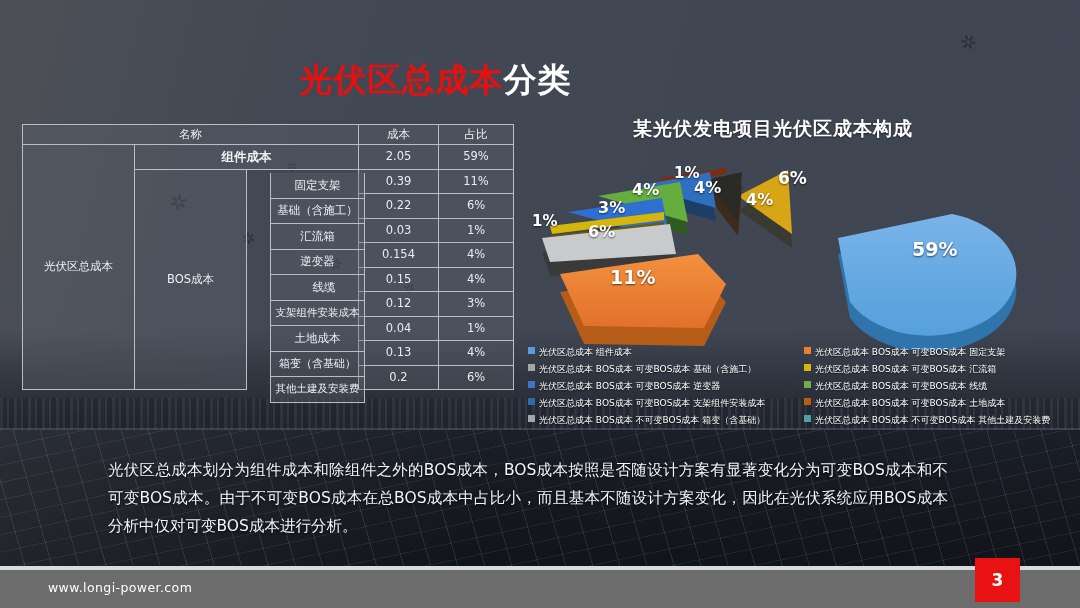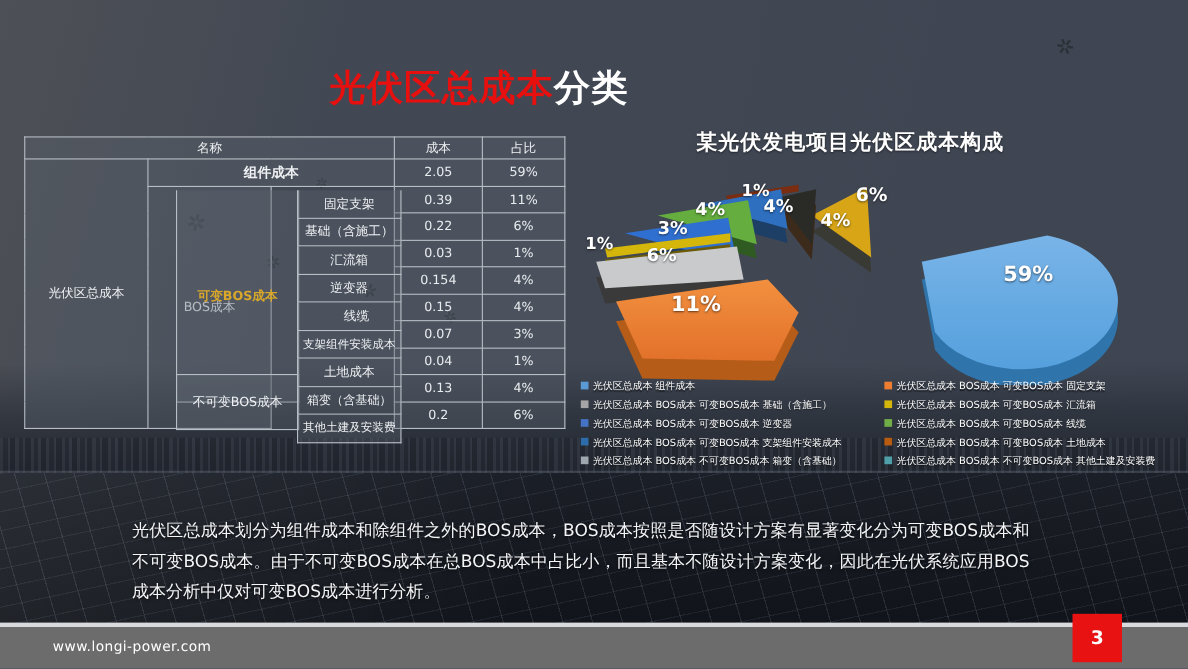--- a/index.html
+++ b/index.html
@@ -117,21 +117,21 @@
   }
 
   
   .para{
     position:absolute;left:108px;top:456px;width:840px;
     color:#f3f5f7;font-size:15.5px;line-height:28px;
     font-family:"DejaVu Sans","Liberation Sans",sans-serif;
     text-shadow:0 1px 3px rgba(0,0,0,.75);
     text-align:justify;
   }
-  .para p{margin:12px;text-indent:0;}
+  .para p{margin:0;text-indent:0;}
 
   
   .foot-rule{position:absolute;left:0;top:566px;width:1080px;height:4px;background:#d9dade;}
   .foot-bar{position:absolute;left:0;top:570px;width:1080px;height:38px;background:#6c6c6c;}
   .foot-url{
     position:absolute;left:48px;top:580px;color:#ffffff;font-size:12.5px;letter-spacing:.4px;
     font-family:"DejaVu Sans","Liberation Sans",sans-serif;
   }
   .pagebox{
     position:absolute;left:975px;top:558px;width:45px;height:44px;background:#e81212;
@@ -194,45 +194,39 @@
     </tr>
     <tr>
       <td class="num">0.154</td>
       <td class="num">4%</td>
     </tr>
     <tr>
       <td class="num">0.15</td>
       <td class="num">4%</td>
     </tr>
     <tr>
-      <td class="num">0.07</td>
+      <td class="num">0.12</td>
       <td class="num">3%</td>
     </tr>
     <tr>
       <td class="num">0.04</td>
       <td class="num">1%</td>
     </tr>
     <tr>
       <td rowspan="2" style="width:0;padding:0;border:none;background:transparent;"></td>
       <td class="num">0.13</td>
       <td class="num">4%</td>
     </tr>
     <tr>
       <td class="num">0.2</td>
       <td class="num">6%</td>
     </tr>
   </tbody>
     </table>
 
-  <div style="position:absolute;left:160px;top:173px;width:110px;height:192px;border:1px solid #b9bec6;border-top:none;background:rgba(92,99,110,.38);display:flex;align-items:center;justify-content:center;">
-    <span style="color:#d9a82b;font-size:11.5px;font-weight:bold;font-family:'DejaVu Sans','Liberation Sans',sans-serif;">可变BOS成本</span>
-  </div>
-  <div style="position:absolute;left:160px;top:340px;width:110px;height:49px;border:1px solid #b9bec6;background:rgba(92,99,110,.38);display:flex;align-items:center;justify-content:center;">
-    <span style="color:#eef0f3;font-size:11.5px;font-family:'DejaVu Sans','Liberation Sans',sans-serif;">不可变BOS成本</span>
-  </div>
 
   <div style="position:absolute;left:270px;top:173px;width:95px;height:216px;">
     <div style="height:24.5px;border:1px solid #b9bec6;border-top:none;background:rgba(92,99,110,.38);display:flex;align-items:center;justify-content:center;color:#eef0f3;font-size:11.5px;font-family:'DejaVu Sans','Liberation Sans',sans-serif;">固定支架</div>
     <div style="height:24.5px;border:1px solid #b9bec6;border-top:none;background:rgba(92,99,110,.38);display:flex;align-items:center;justify-content:center;color:#eef0f3;font-size:11.5px;font-family:'DejaVu Sans','Liberation Sans',sans-serif;">基础（含施工）</div>
     <div style="height:24.5px;border:1px solid #b9bec6;border-top:none;background:rgba(92,99,110,.38);display:flex;align-items:center;justify-content:center;color:#eef0f3;font-size:11.5px;font-family:'DejaVu Sans','Liberation Sans',sans-serif;">汇流箱</div>
     <div style="height:24.5px;border:1px solid #b9bec6;border-top:none;background:rgba(92,99,110,.38);display:flex;align-items:center;justify-content:center;color:#eef0f3;font-size:11.5px;font-family:'DejaVu Sans','Liberation Sans',sans-serif;">逆变器</div>
     <div style="height:24.5px;border:1px solid #b9bec6;border-top:none;background:rgba(92,99,110,.38);display:flex;align-items:center;justify-content:center;color:#eef0f3;font-size:11.5px;font-family:'DejaVu Sans','Liberation Sans',sans-serif;padding-left:13px;">线缆</div>
     <div style="height:24.5px;border:1px solid #b9bec6;border-top:none;background:rgba(92,99,110,.38);display:flex;align-items:center;justify-content:center;color:#eef0f3;font-size:10.5px;font-family:'DejaVu Sans','Liberation Sans',sans-serif;">支架组件安装成本</div>
     <div style="height:24.5px;border:1px solid #b9bec6;border-top:none;background:rgba(92,99,110,.38);display:flex;align-items:center;justify-content:center;color:#eef0f3;font-size:11.5px;font-family:'DejaVu Sans','Liberation Sans',sans-serif;">土地成本</div>
     <div style="height:24.5px;border:1px solid #b9bec6;border-top:none;background:rgba(92,99,110,.38);display:flex;align-items:center;justify-content:center;color:#eef0f3;font-size:11px;font-family:'DejaVu Sans','Liberation Sans',sans-serif;text-align:right;">箱变（含基础）</div>

